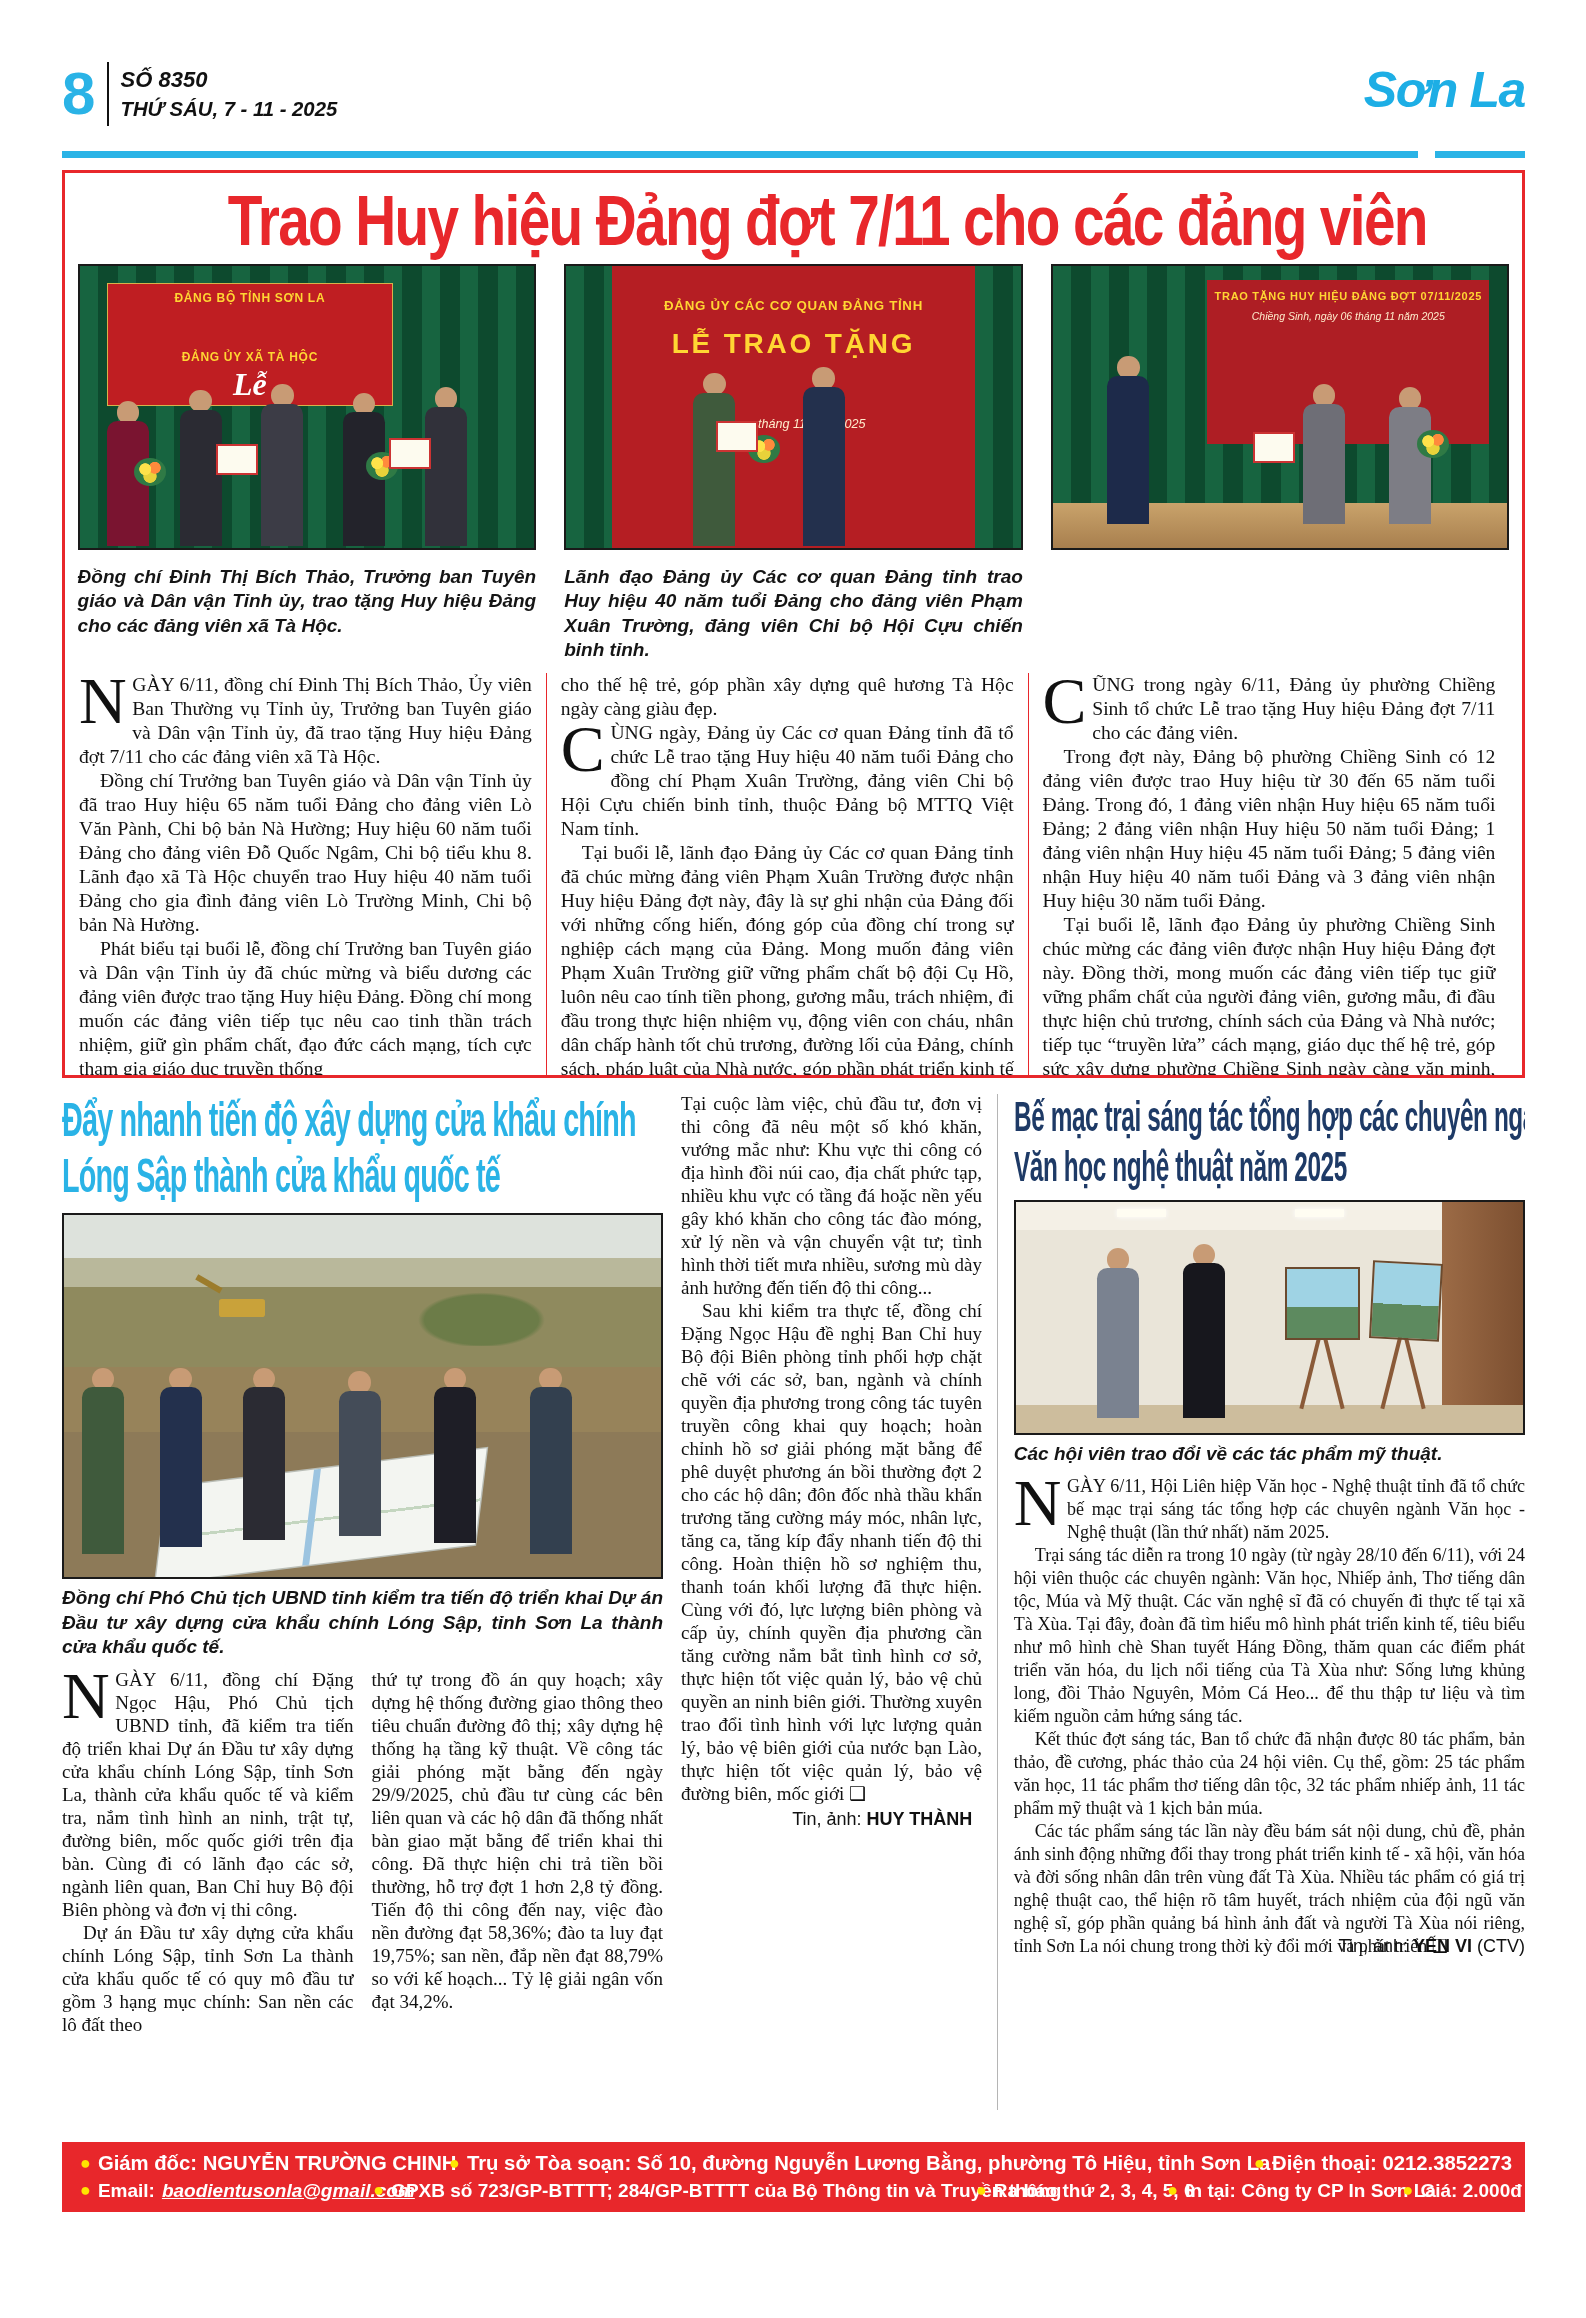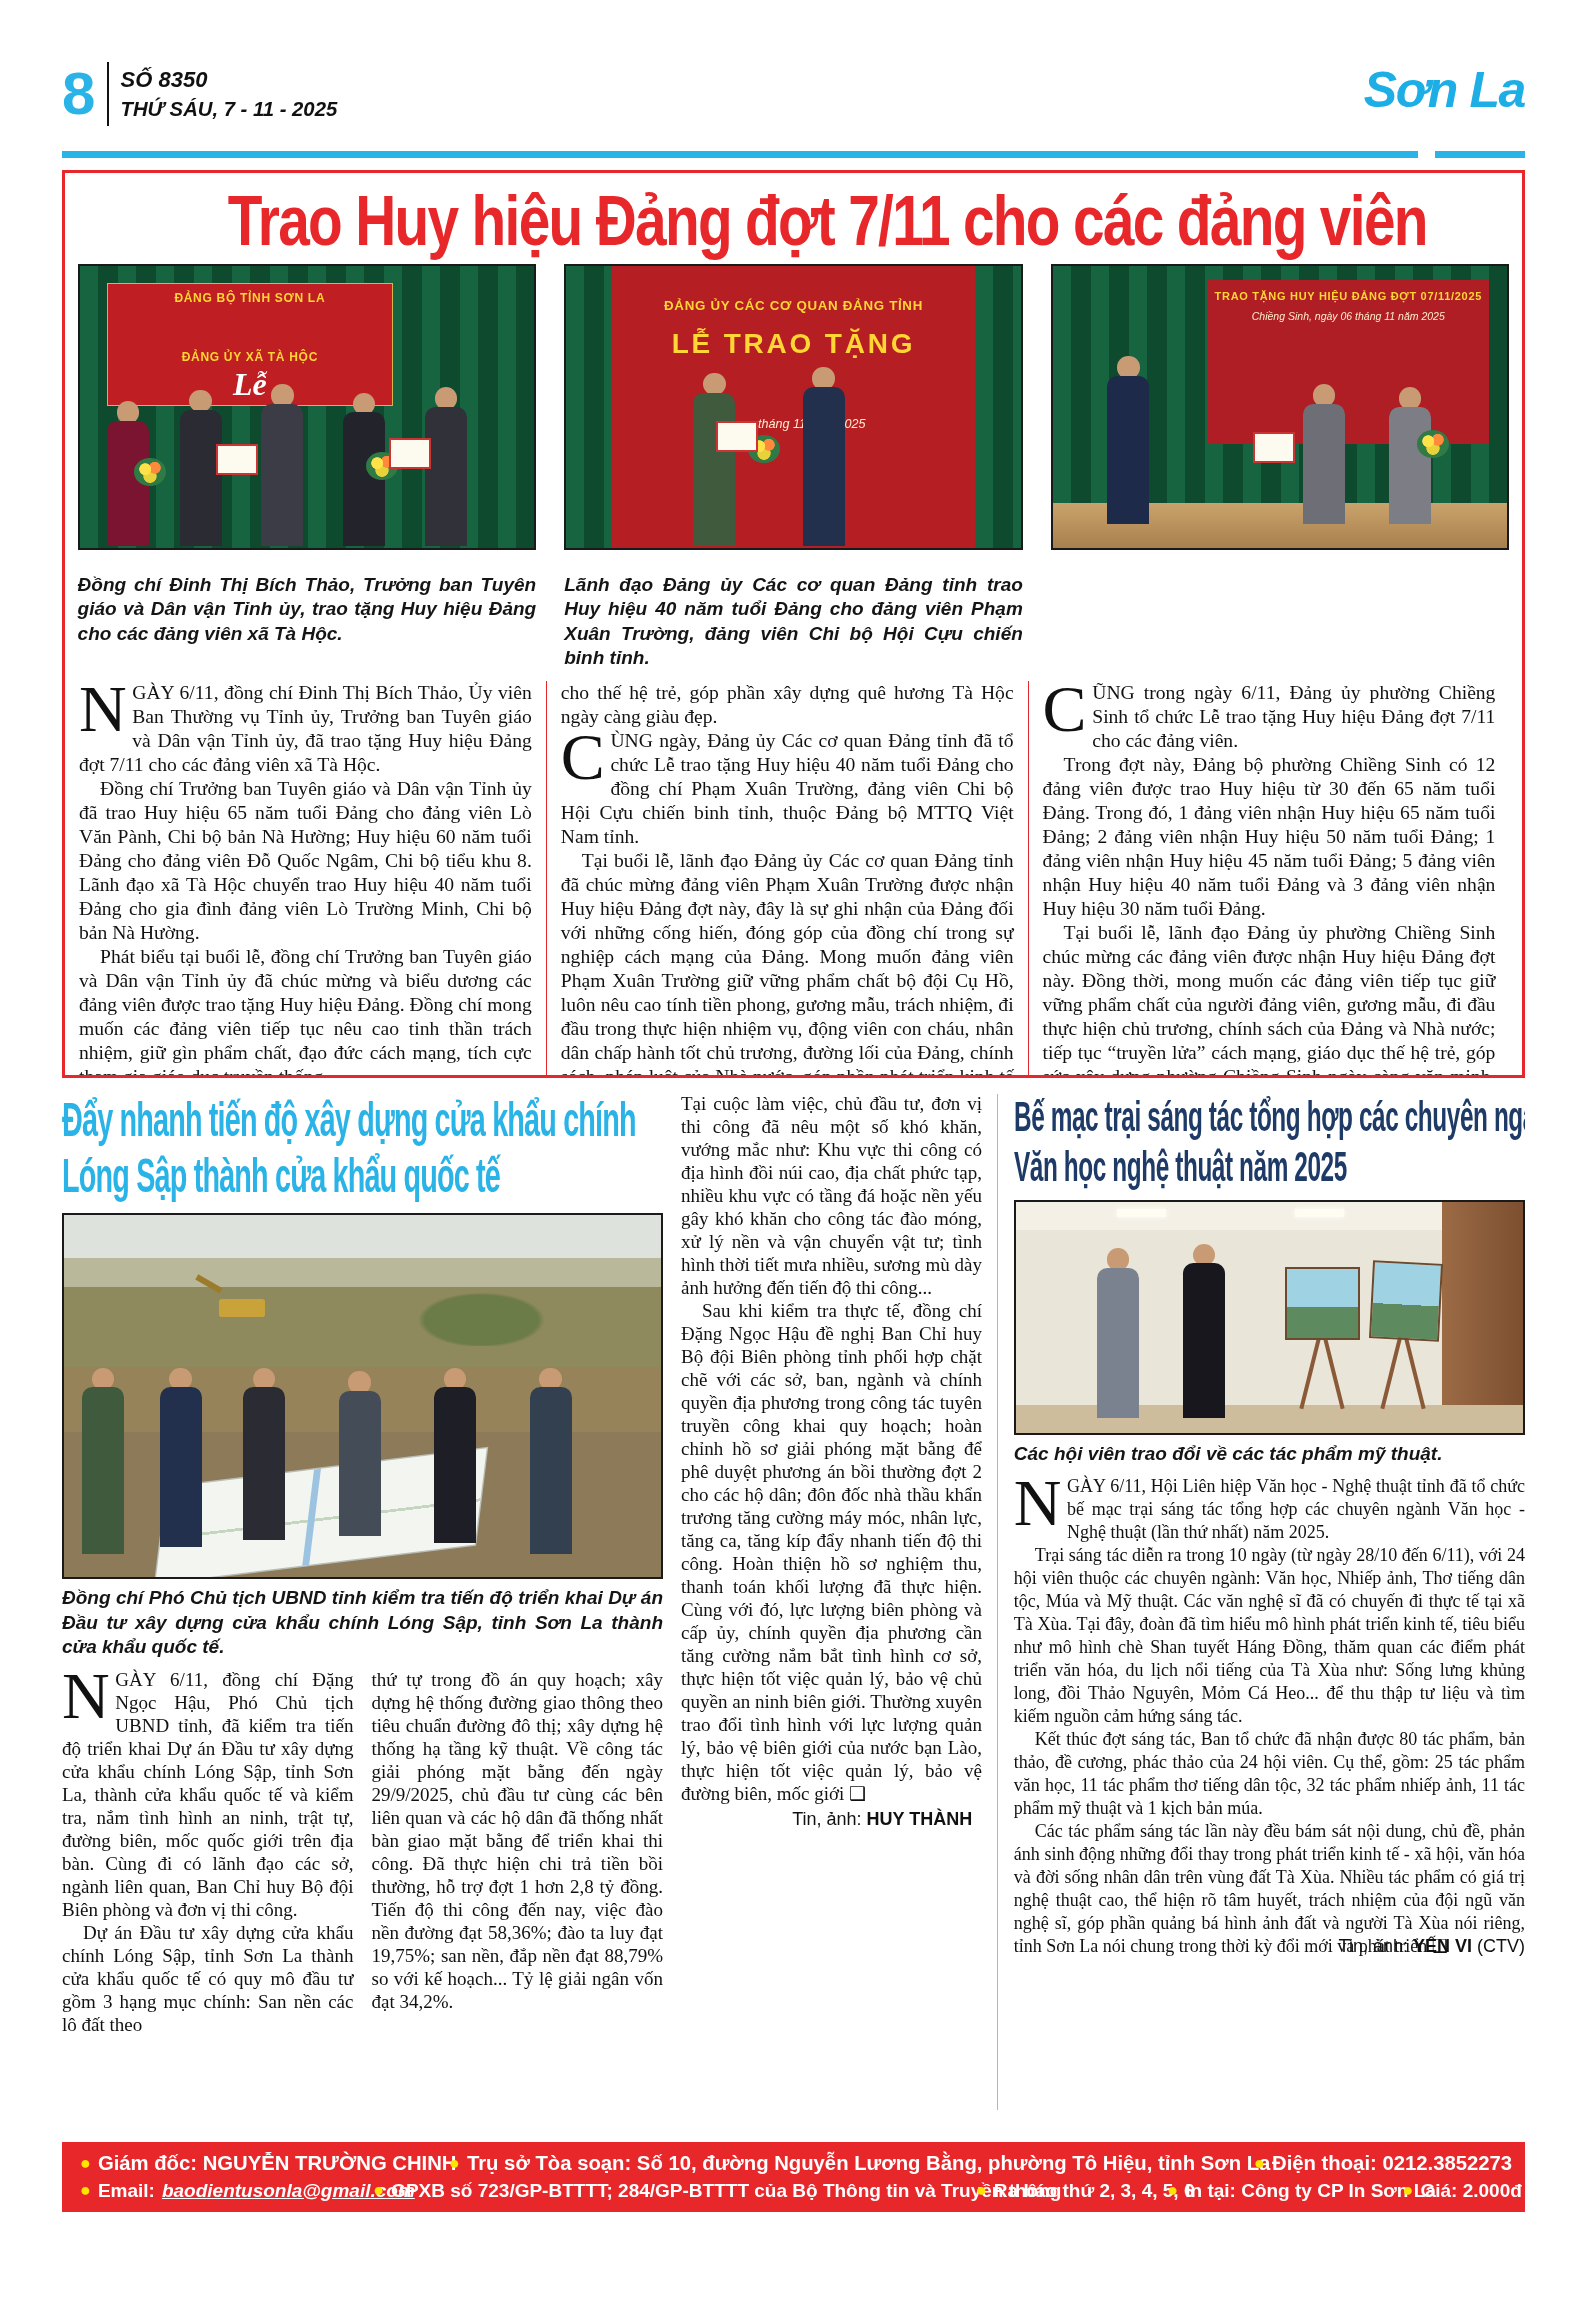--- a/index.html
+++ b/index.html
@@ -21,21 +21,21 @@
 
   
   .a1box{margin:11.2px 62px 0;height:908px;border:3.5px solid #e8272b;padding:7px 12.6px 9.8px;box-sizing:border-box;overflow:hidden;}
   .a1head{margin:4.2px 0 7px;text-align:center;white-space:nowrap;}
   .a1head .squeeze{display:inline-block;font:bold 71px "Liberation Sans",sans-serif;color:#e8272b;
                    letter-spacing:-2.1px;transform:scaleX(0.8);transform-origin:center;line-height:73px;}
   .a1figs{display:flex;gap:28px;margin-top:5.6px;}
   .fig{flex:1;min-width:0;margin:0;}
   .photo{position:relative;height:282px;border:2.1px solid #1a1a1a;overflow:hidden;background:#245c40;}
   .cap{font:bold italic 19px "Liberation Sans",sans-serif;line-height:24.5px;color:#151515;
-       text-align:justify;margin-top:23px;}
+       text-align:justify;margin-top:15px;}
   .a1body{display:flex;margin-top:9.8px;}
   .a1c{flex:1;min-width:0;padding:0 14px;}
   .a1c:first-child{padding-left:1.4px;}
   .a1c+.a1c{border-left:1.4px solid #e8272b;}
 
   
   .jp{margin:0;text-align:justify;font-size:19.6px;line-height:24px;}
   .ind{text-indent:21px;}
   .dropcap{float:left;font-size:66px;line-height:52px;padding:2.1px 5.6px 0 0;color:#111;}
   .credit{font:18px "Liberation Sans",sans-serif;text-align:right;margin-top:1.4px;}

